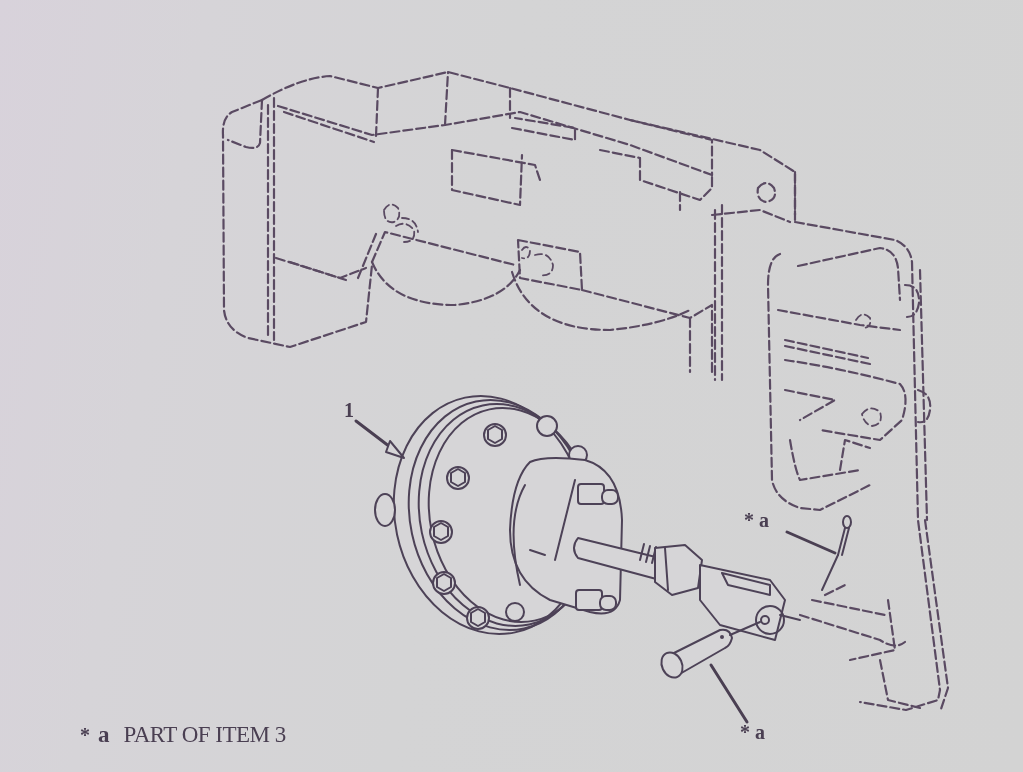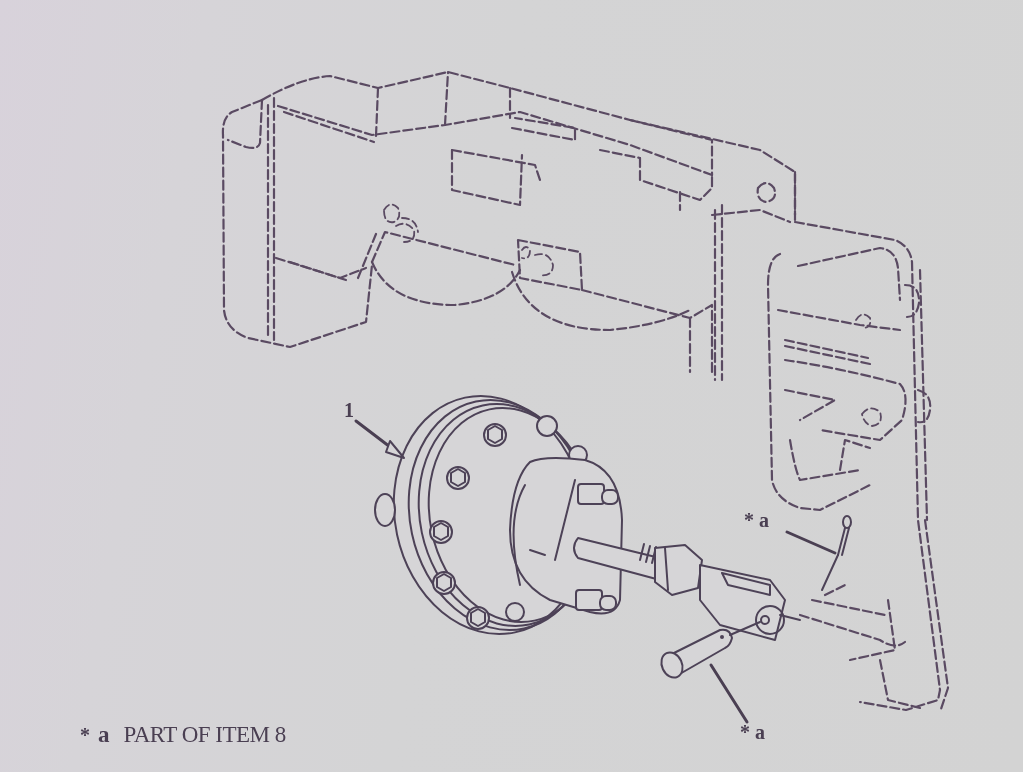--- a/index.html
+++ b/index.html
@@ -243,15 +243,15 @@
       <path class="leader" d="M787,532 L835,553"></path>
       <path class="leader" d="M711,665 L747,722"></path>
     </g>
   </svg>
 
   <div class="label callout-num">1</div>
   <div class="label callout-a1">* a</div>
   <div class="label callout-a2">* a</div>
 
   <div class="legend">
-    <span class="star">*</span><span class="letter">a</span><span class="text">PART OF ITEM 8</span>
+    <span class="star">*</span><span class="letter">a</span><span class="text">PART OF ITEM 3</span>
   </div>
 </div>
 
 </body></html>

